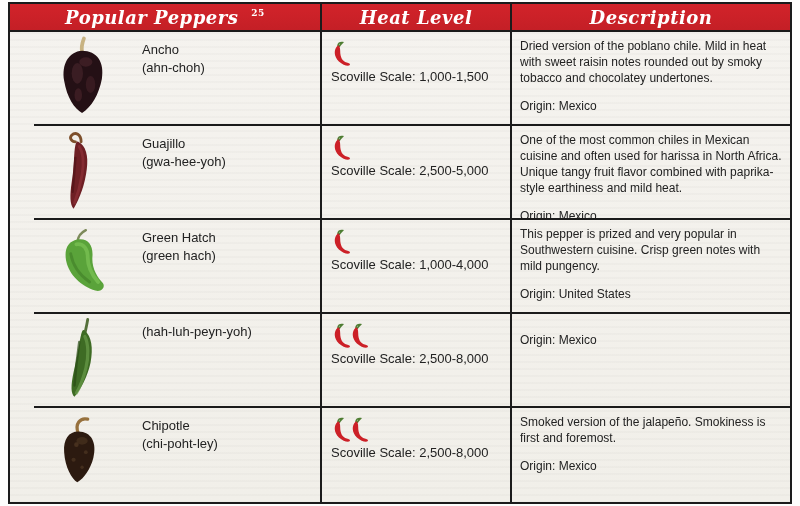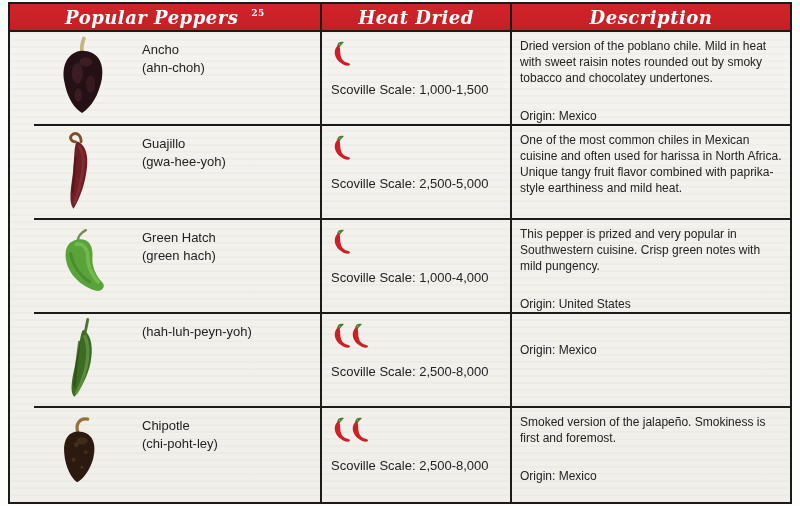--- a/index.html
+++ b/index.html
@@ -49,36 +49,36 @@
   .head sup { font-size: 9px; font-style: normal; margin-left: 13px; transform: translateY(-4px); }
   .pepper-cell { display: flex; margin-left: 24px; }
   .pepper-photo {
     width: 98px; flex: 0 0 98px;
     display: flex; align-items: center; justify-content: center;
   }
   .pepper-names { padding: 9px 6px 0 10px; font-size: 13px; line-height: 1.35; }
   .heat-cell { padding: 9px 8px 0 9px; }
   .chilies { display: flex; height: 28px; align-items: flex-start; }
   .chilies svg { margin-right: -3px; }
-  .scoville { font-size: 13px; margin-top: 13px; white-space: nowrap; }
+  .scoville { font-size: 13px; white-space: nowrap; }
   .desc-cell { padding: 7px 8px 0 8px; font-size: 12px; line-height: 1.33; }
-  .origin { margin-top: 22px; }
+  .origin { margin-top: 12px; }
   .photo-svg { display: block; }
 </style>
 </head>
 <body>
 
 <div class="pepper-table">
 
   <div class="cell head">
     <span>Popular Peppers</span>
       <sup>25</sup>
   </div>
   <div class="cell head">
-    <span>Heat Dried</span>
+    <span>Heat Level</span>
   </div>
   <div class="cell head">
     <span>Description</span>
   </div>
 
   <div class="cell pepper-cell">
     <div class="pepper-photo">
       <svg class="photo-svg" width="66" height="86" viewBox="0 0 70 90">
         <path d="M36 3 C34 8 33 12 34 18" fill="none" stroke="#c8b382" stroke-width="4" stroke-linecap="round"></path>
         <path d="M34 16 C50 16 58 28 55 46 C52 62 44 76 34 82 C26 78 18 66 15 48 C12 30 20 17 34 16 Z" fill="#241015"></path>

